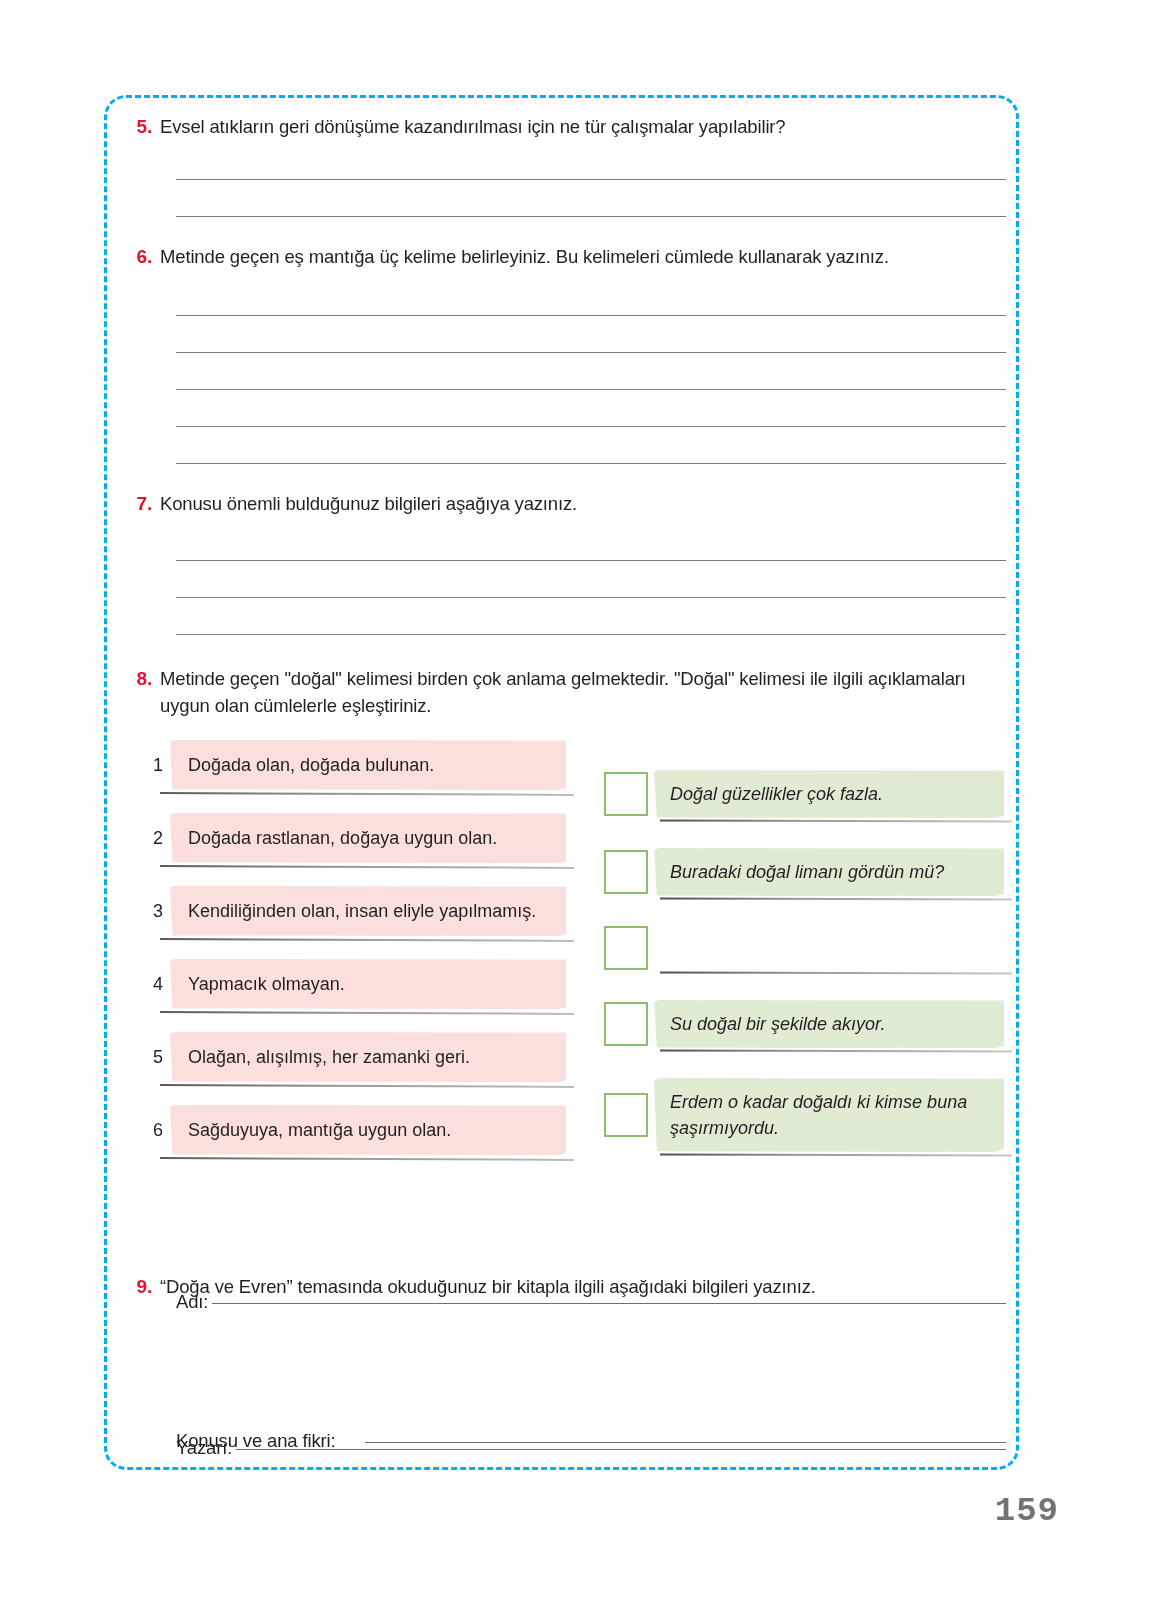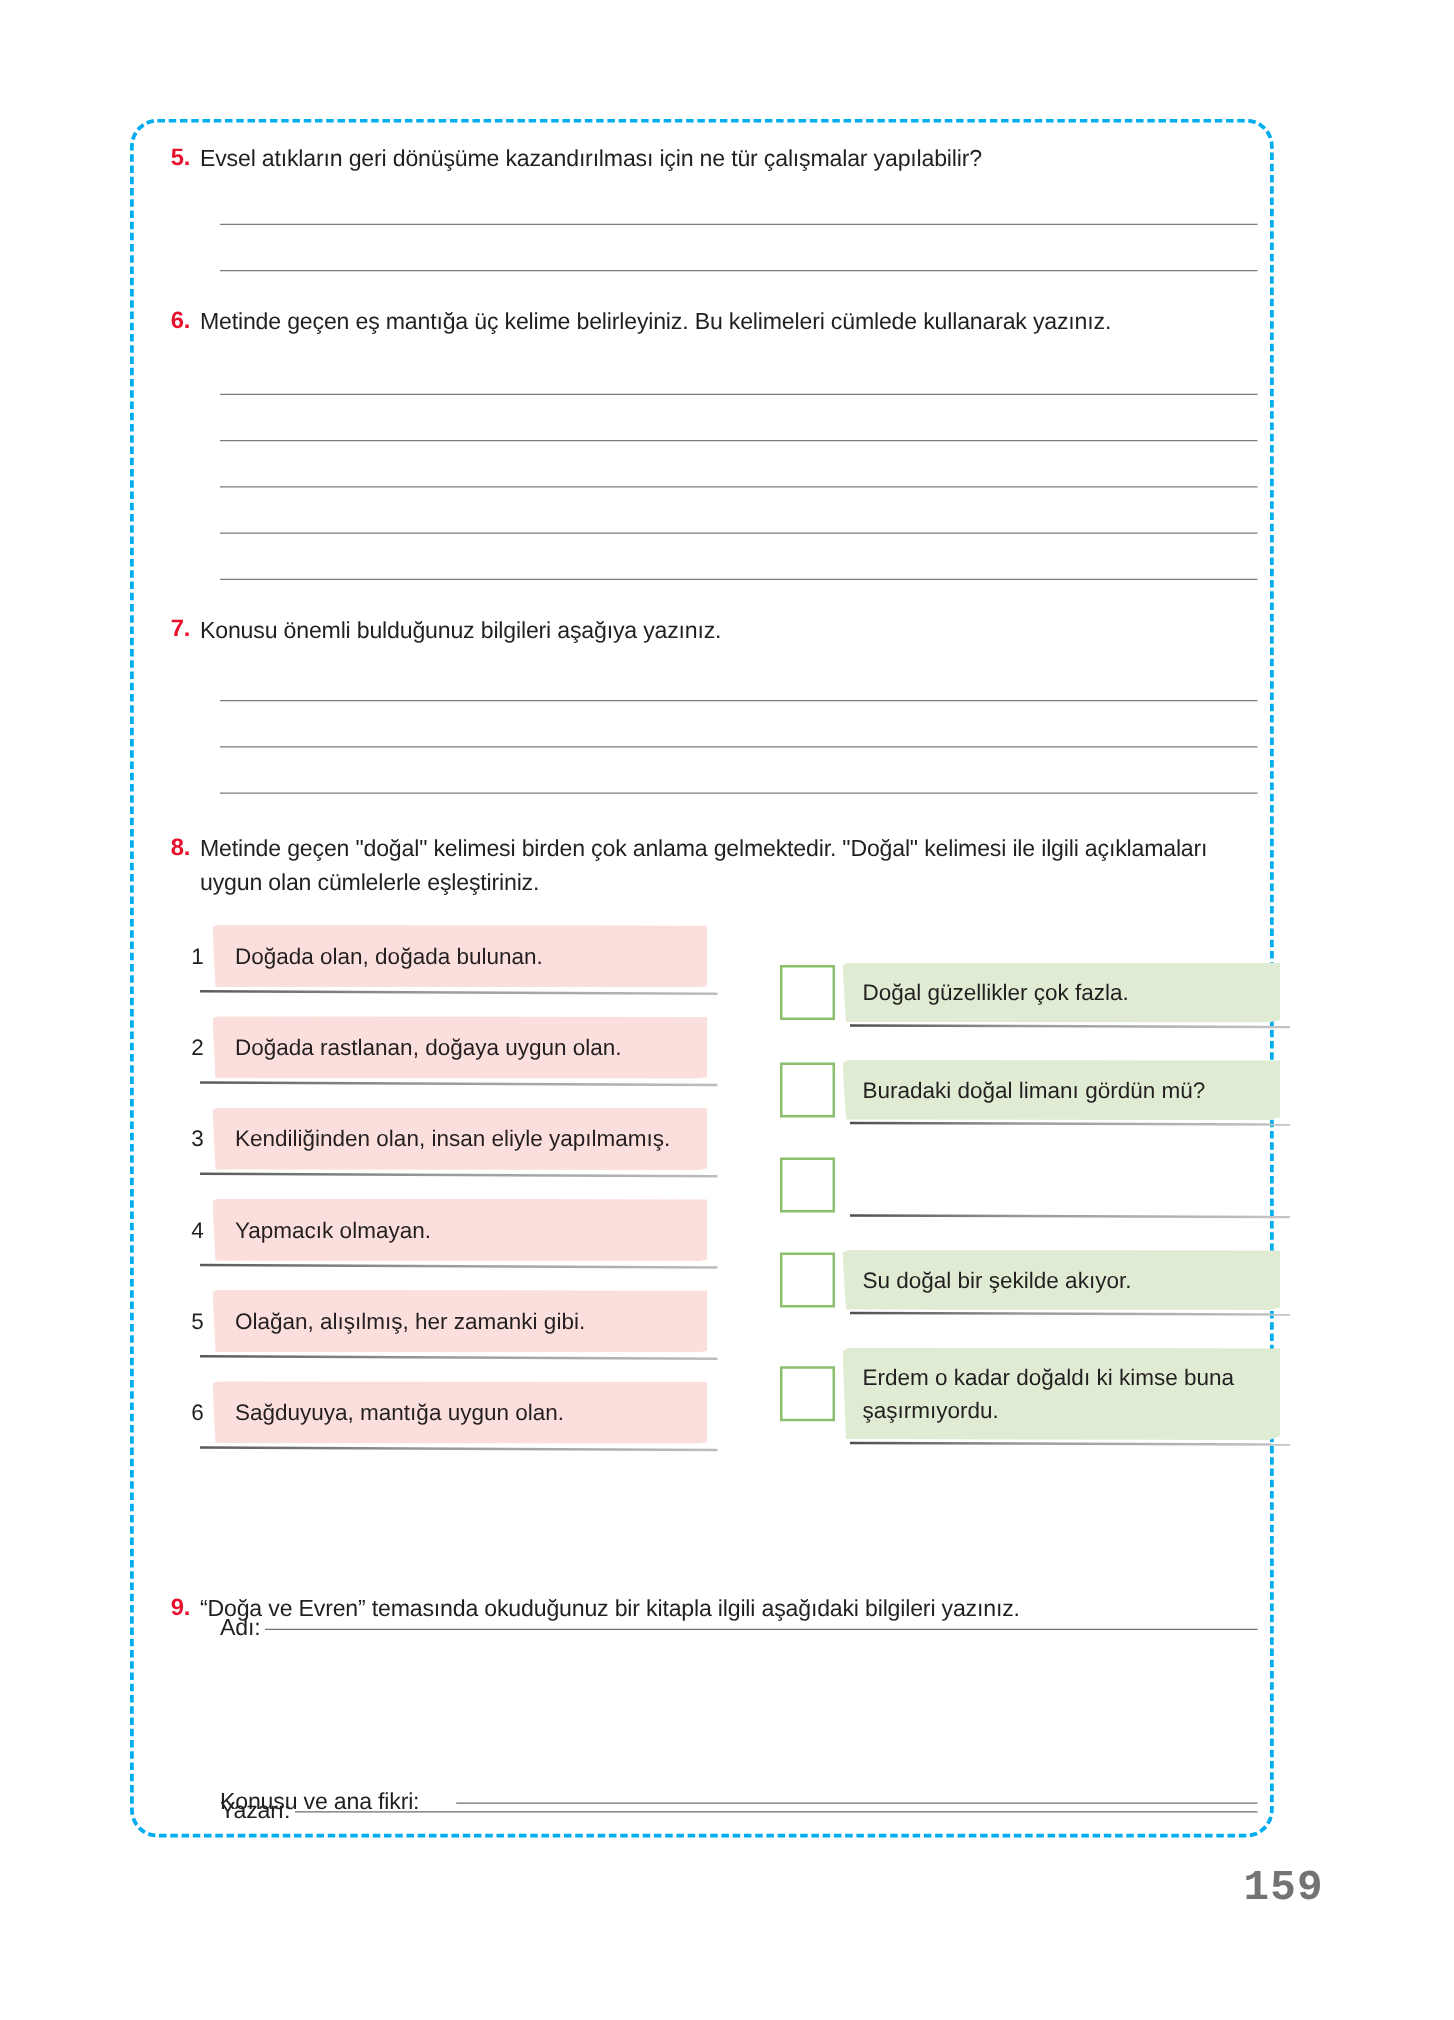--- a/index.html
+++ b/index.html
@@ -82,23 +82,24 @@
   }
 
   .left-col {
     position: absolute;
     left: 42px;
     top: 0;
     width: 420px;
   }
   .right-col {
     position: absolute;
-    left: 520px;
+    left: 500px;
     top: 30px;
     width: 400px;
+    font-style: italic;
   }
 
   .item-left {
     position: relative;
     display: flex;
     align-items: center;
     margin-bottom: 23px;
   }
   .item-index {
     width: 24px;
@@ -279,21 +280,21 @@
         <div class="item-index">4</div>
         <div class="pink-box">
           <span>Yapmacık olmayan.</span>
         </div>
         <div class="box-shadow-line"></div>
       </div>
 
       <div class="item-left">
         <div class="item-index">5</div>
         <div class="pink-box">
-          <span>Olağan, alışılmış, her zamanki gibi.</span>
+          <span>Olağan, alışılmış, her zamanki geri.</span>
         </div>
         <div class="box-shadow-line"></div>
       </div>
 
       <div class="item-left">
         <div class="item-index">6</div>
         <div class="pink-box">
           <span>Sağduyuya, mantığa uygun olan.</span>
         </div>
         <div class="box-shadow-line"></div>

